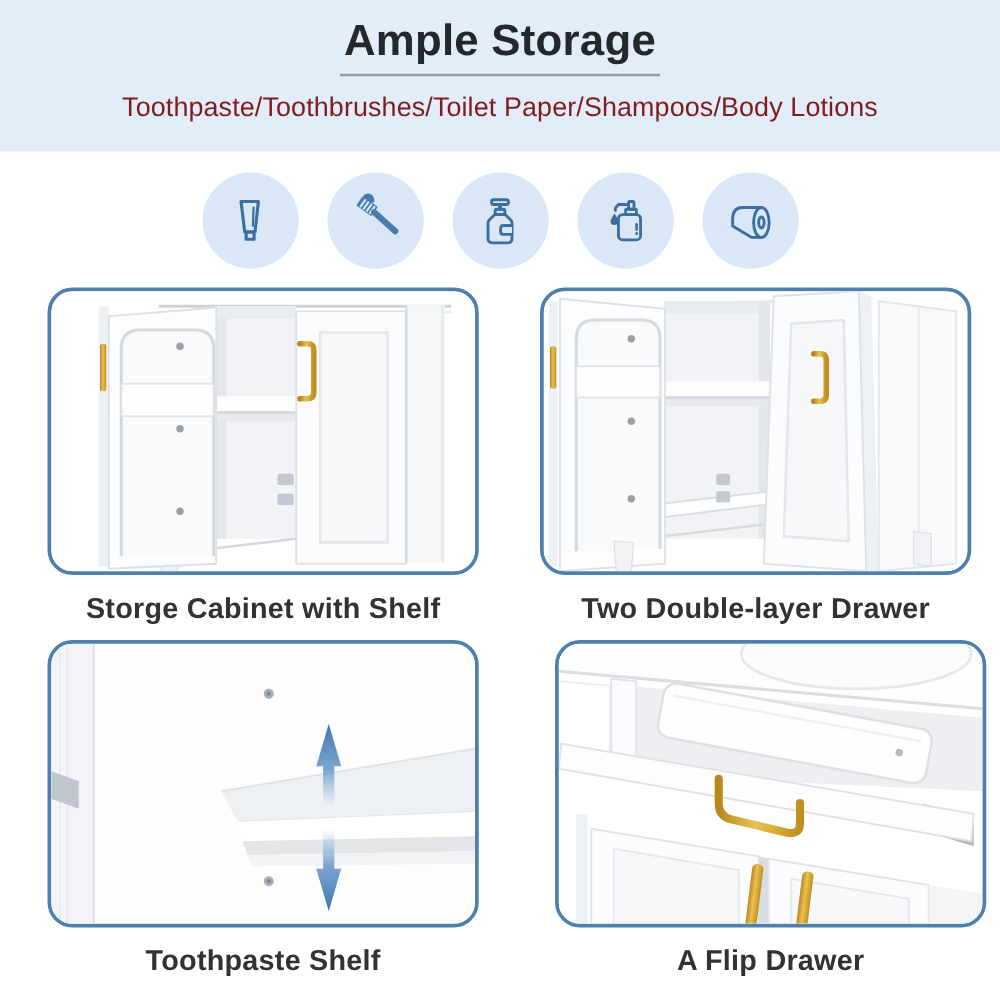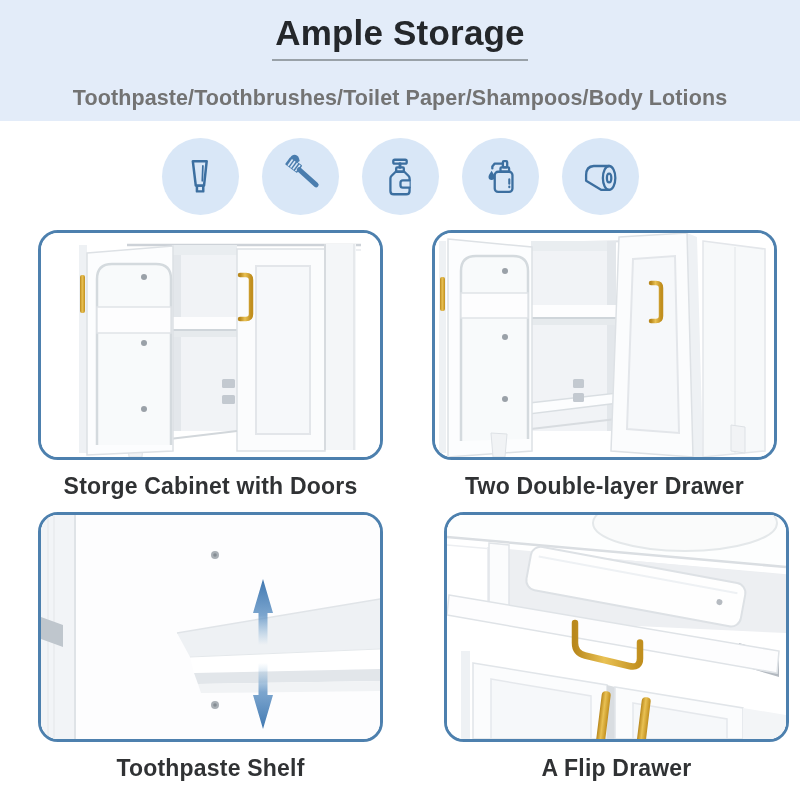--- a/index.html
+++ b/index.html
@@ -5,26 +5,26 @@
   html,body{margin:0;padding:0;background:#ffffff;}
   .page{
     position:relative;width:800px;height:800px;overflow:hidden;background:#ffffff;
     font-family:"Liberation Sans", sans-serif;
   }
   .header{
     position:absolute;left:0;top:0;width:800px;height:121px;
     background:#e3ecf9;text-align:center;
   }
   .title{
-    display:inline-block;margin:13px 0 16px 0;
+    display:inline-block;margin:13px 0 4px 0;
     font-size:35px;font-weight:bold;color:#24272b;letter-spacing:.2px;
     border-bottom:2px solid #99a1a8;padding:0 3px 6px 3px;
   }
   .subtitle{
-    margin:9px 0 0 0;font-size:21.5px;color:#737373;font-weight:700;letter-spacing:.1px;
+    margin:9px 0 0 0;font-size:21.5px;color:#7f1d1d;font-weight:400;letter-spacing:.1px;
   }
   .icons-row{
     position:absolute;left:0;top:138px;width:800px;
     display:flex;justify-content:center;gap:23px;
   }
   .icon-circle{
     width:77px;height:77px;border-radius:50%;background:#d9e7f7;
     display:flex;align-items:center;justify-content:center;flex:0 0 auto;
   }
   .feature{position:absolute;width:345px;}
@@ -149,21 +149,21 @@
         <rect x="38" y="12" width="8" height="208" fill="#eef1f4"></rect>
         <rect x="39" y="42" width="5" height="38" rx="2" fill="url(#g1)"></rect>
         <polygon points="46,20 132,13 132,218 46,222" fill="#fcfdfe" stroke="#dde1e5" stroke-width="1.5"></polygon>
         <path d="M56,212 V46 q0,-15 15,-15 h44 q15,0 15,15 v166" fill="#f8fafb" stroke="#d4dade" stroke-width="2.5"></path>
         <rect x="56" y="74" width="74" height="26" fill="#fdfdfe" stroke="#dfe3e7" stroke-width="1.5"></rect>
         <circle cx="103" cy="44" r="3" fill="#9aa1a8"></circle>
         <circle cx="103" cy="110" r="3" fill="#9aa1a8"></circle>
         <circle cx="103" cy="176" r="3" fill="#9aa1a8"></circle>
       </svg>
     </div>
-    <div class="caption">Storge Cabinet with Doors</div>
+    <div class="caption">Storge Cabinet with Shelf</div>
   </div>
 
   <div class="feature f-tr">
     <div class="panel">
       <svg width="339" height="224" viewBox="0 0 339 224">
         <defs>
           <linearGradient id="g2" x1="0" y1="0" x2="1" y2="0">
             <stop offset="0" stop-color="#b9881c"></stop>
               <stop offset="0.45" stop-color="#e9c153"></stop>
               <stop offset="1" stop-color="#c18f1e"></stop>

